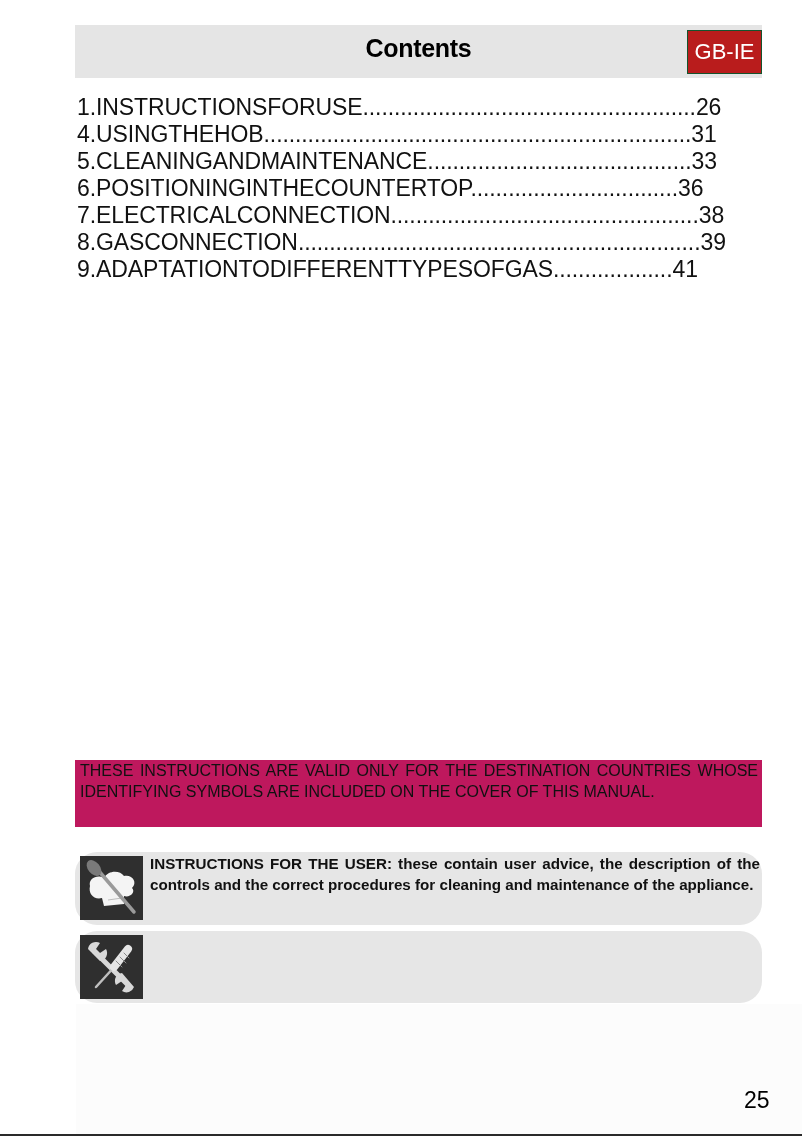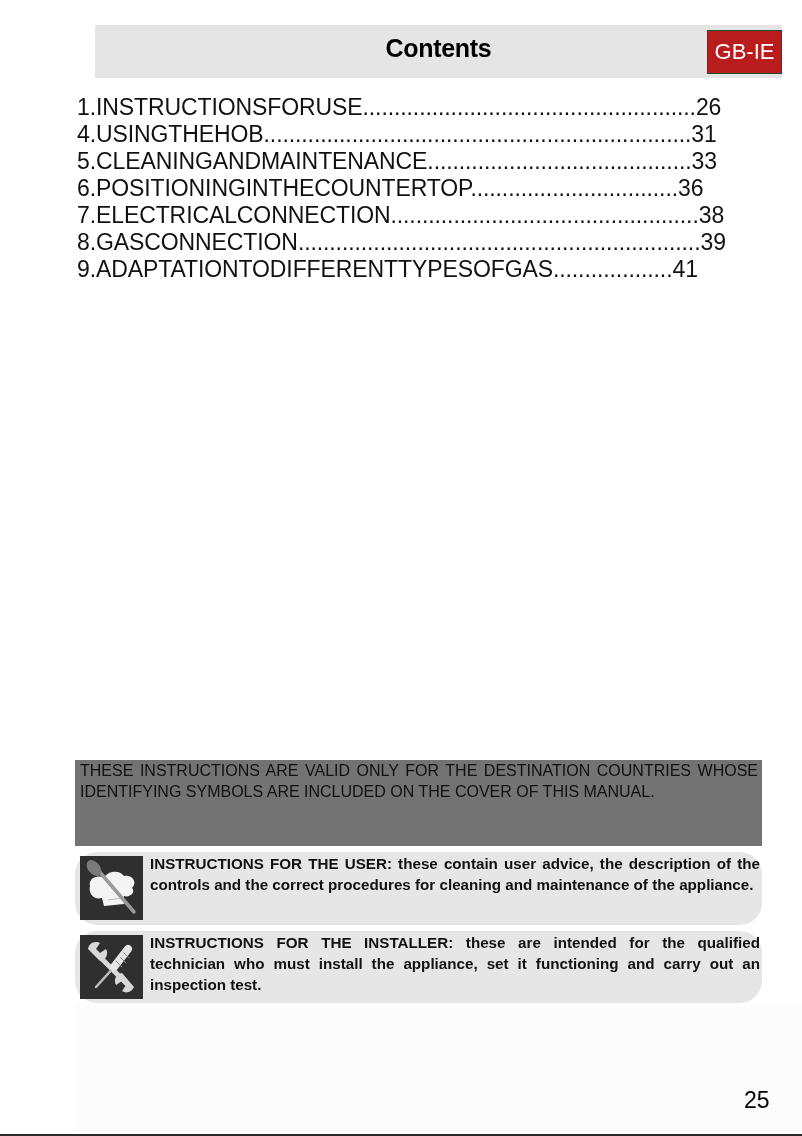--- a/index.html
+++ b/index.html
@@ -10,21 +10,20 @@
     position: absolute; left: 76px; top: 1004px; width: 726px; height: 130px;
     background: #fcfcfc;
   }
   .bottom-rule {
     position: absolute; left: 0; bottom: 0; width: 802px; height: 2px; background: #2a2a2a;
   }
 
   .header-bar {
     position: absolute; left: 75px; top: 25px; width: 687px; height: 53px;
     background: #e5e5e5;
-    margin-left: 20px;
   }
   .header-title {
     position: absolute; left: 0; right: 0; top: 9px;
     text-align: center; font-weight: bold; font-size: 25px; letter-spacing: -0.3px;
     color: #000;
   }
   .lang-badge {
     position: absolute; right: 0; top: 5px; width: 75px; height: 44px;
     background: #b91c1c; color: #fff; font-size: 22px;
     display: flex; align-items: center; justify-content: center;
@@ -34,22 +33,22 @@
   .toc {
     position: absolute; left: 77px; top: 94px; width: 690px;
   }
   .toc-row {
     height: 27px; line-height: 27px; font-size: 23px; white-space: nowrap;
     color: #111; letter-spacing: -0.1px;
   }
   .toc-row span { vertical-align: baseline; }
 
   .notice-box {
-    position: absolute; left: 75px; top: 760px; width: 687px; height: 86px;
-    background: #737373; padding: 0 4px 0 5px;
+    position: absolute; left: 75px; top: 760px; width: 687px; height: 67px;
+    background: #be185d; padding: 0 4px 0 5px;
     font-size: 16px; line-height: 21px; color: #111; text-align: justify;
     text-align-last: left;
   }
   .notice-box p { padding-top: 0px; }
 
   .info-box {
     position: absolute; left: 75px; width: 687px; background: #e6e6e6; border-radius: 22px;
   }
   .info-box.user { top: 852px; height: 73px; }
   .info-box.installer { top: 931px; height: 72px; }
@@ -125,18 +124,17 @@
         <path d="M8 14 A8 8 0 0 1 20 8 L16 14 L20 18 L26 14 A8 8 0 0 1 20 26 Z" fill="#d8d8d8"></path>
         <path d="M54 52 A8 8 0 0 1 42 56 L46 50 L42 46 L36 50 A8 8 0 0 1 42 38 Z" fill="#d8d8d8"></path>
         <line x1="16" y1="52" x2="36" y2="30" stroke="#bfbfbf" stroke-width="2.5"></line>
         <line x1="34" y1="32" x2="48" y2="14" stroke="#e6e6e6" stroke-width="8"></line>
         <line x1="36" y1="26" x2="42" y2="32" stroke="#8a8a8a" stroke-width="1"></line>
         <line x1="40" y1="22" x2="46" y2="28" stroke="#8a8a8a" stroke-width="1"></line>
         <line x1="44" y1="18" x2="49" y2="23" stroke="#8a8a8a" stroke-width="1"></line>
       </g>
     </svg>
   </div>
-  <div class="info-text">INSTRUCTIONS FOR THE INSTALLER: these are intended for the qualified technician who must install the appliance, set it functioning and carry out an inspection test.</div>
 </div>
 
 <div class="page-number">25</div>
 
 <div class="bottom-rule"></div>
 
 </body></html>

